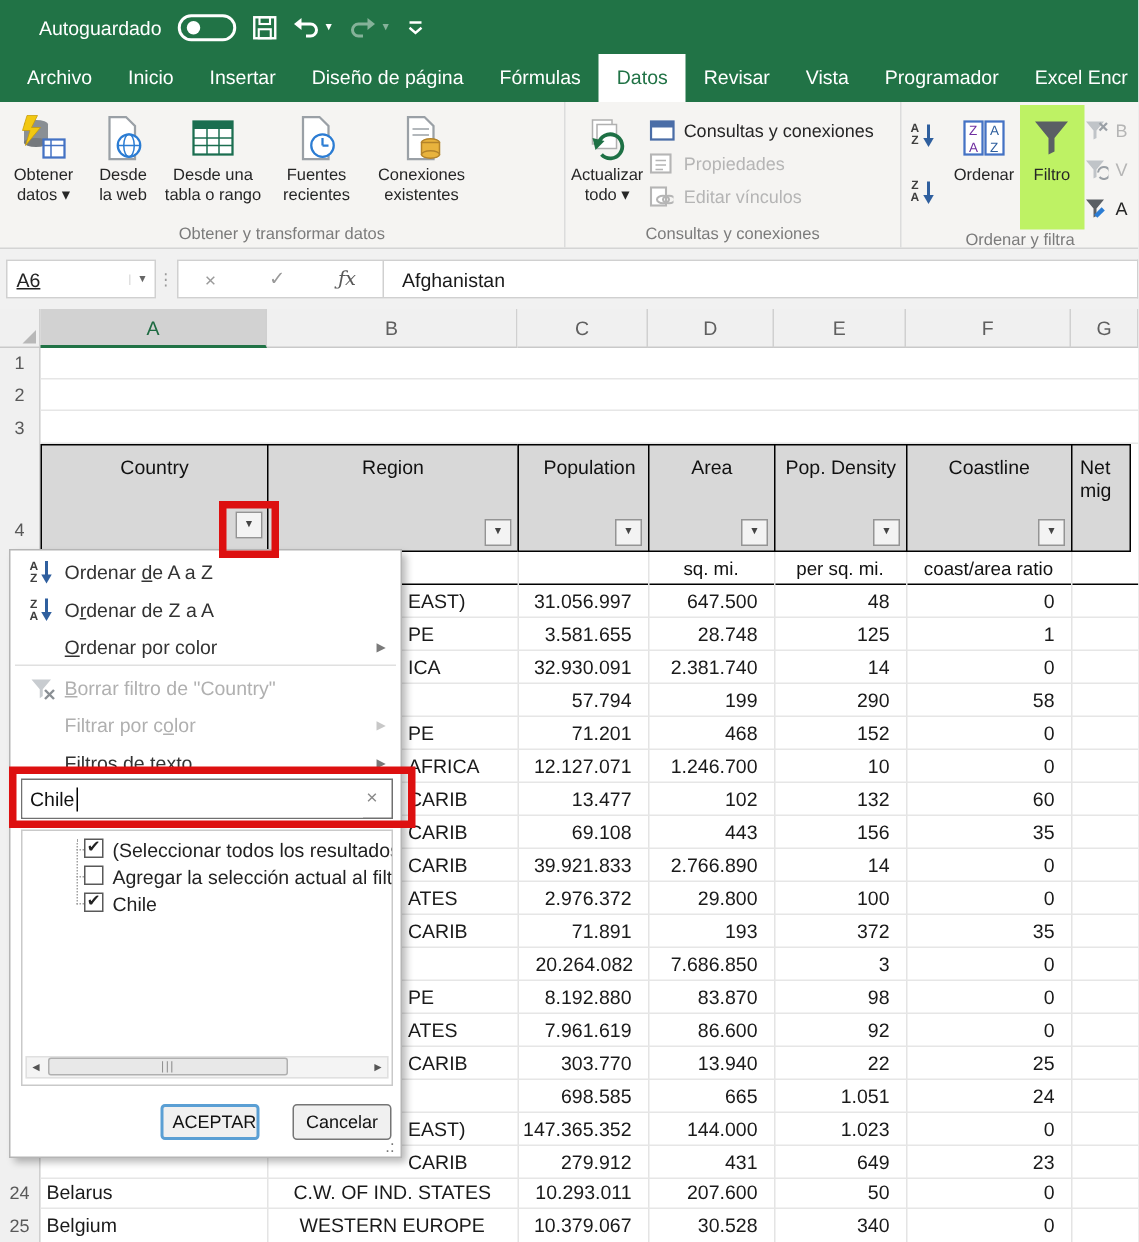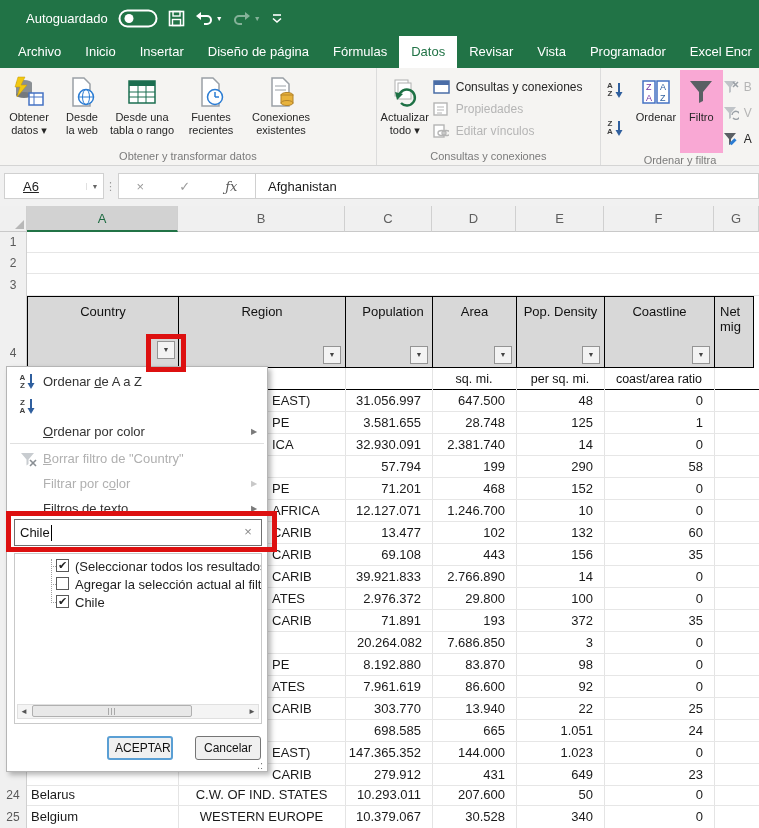--- a/index.html
+++ b/index.html
@@ -20,35 +20,35 @@
   
   #ribbon{position:absolute;left:0;top:68px;width:759px;height:98px;background:#f5f4f2;
           border-bottom:1px solid #d4d4d4;display:flex;box-sizing:border-box;}
   .rgroup{display:flex;flex-direction:column;border-right:1px solid #dcdcdc;overflow:visible;}
   .rgroup-content{flex:1;display:flex;align-items:stretch;padding-top:2px;}
   .rgroup-label{height:16px;font-size:11px;color:#7b7b7b;text-align:center;line-height:14px;white-space:nowrap;}
   .bigbtn{display:flex;flex-direction:column;align-items:center;justify-content:flex-start;
           font-size:11px;color:#262626;text-align:center;padding-top:3px;box-sizing:border-box;}
   .bigbtn .bicon{height:38px;display:flex;align-items:center;justify-content:center;}
   .bigbtn .blabel{line-height:13px;white-space:nowrap;}
-  .bigbtn.activebtn{background:#f9a8d4;}
+  .bigbtn.activebtn{background:#bef264;}
   .smallstack{display:flex;flex-direction:column;justify-content:flex-start;padding-top:6px;}
   .smallbtn{display:flex;align-items:center;height:22px;font-size:12px;color:#262626;white-space:nowrap;}
   .smallbtn .sicon{width:20px;text-align:center;margin-right:3px;}
   .smallbtn.disabled{color:#b5b5b5;}
   .ministack{display:flex;flex-direction:column;justify-content:flex-start;padding:7px 2px 0 6px;}
   .minibtn{height:26px;display:flex;align-items:center;margin-bottom:12px;}
   .azwrap{display:flex;align-items:center;}
   .azl{font-size:8px;font-weight:bold;line-height:8px;color:#3f3f3f;text-align:center;}
   
   #fbar{position:absolute;left:0;top:166px;width:759px;height:40px;background:#f1f1f1;
         display:flex;align-items:center;box-sizing:border-box;padding:0 0 0 4px;}
   #namebox{width:100px;height:26px;background:#fff;border:1px solid #d0d0d0;display:flex;align-items:center;
            font-size:13px;color:#222;box-sizing:border-box;}
-  #namebox .nb-text{flex:1;padding-left:18px;text-decoration:underline;}
+  #namebox .nb-text{flex:1;padding-left:6px;text-decoration:underline;}
   #namebox .nb-arrow{width:16px;font-size:7px;color:#666;text-align:center;border-left:1px solid #e0e0e0;}
   #fbar .dots{width:14px;text-align:center;color:#9a9a9a;font-size:11px;letter-spacing:1px;}
   #fxbox{width:138px;height:26px;background:#fff;border:1px solid #d0d0d0;display:flex;align-items:center;
          justify-content:space-around;color:#9a9a9a;font-size:13px;box-sizing:border-box;}
   #fxbox .fx{color:#595959;font-style:italic;font-family:"DejaVu Serif",serif;}
   #fvalue{flex:1;height:26px;background:#fff;border:1px solid #d0d0d0;border-left:none;display:flex;
           align-items:center;padding-left:12px;font-size:13px;color:#1a1a1a;box-sizing:border-box;}
   
   .colhead{position:absolute;top:206px;height:26px;background:#f0f0f0;border-right:1px solid #d0d0d0;
            border-bottom:1px solid #c9c9c9;box-sizing:border-box;display:flex;align-items:center;justify-content:center;
@@ -586,20 +586,21 @@
             <span>
               <span class="azwrap">
                 <span class="azl">Z<br>A</span>
                 <svg width="9" height="17" style="margin-left:2px">
                   <line x1="4" y1="1" x2="4" y2="11" stroke="#2f5f9e" stroke-width="2"></line>
                   <polygon points="0.5,10 7.5,10 4,16" fill="#2f5f9e"></polygon>
                 </svg>
               </span>
             </span>
           </div>
+          <div class="mtext"><span>O</span><u>r</u><span>denar de Z a A</span></div>
           <div class="marrow"></div>
         </div>
         <div class="mitem" style="top: 52px;">
           <div class="micon"></div>
           <div class="mtext"><span></span><u>O</u><span>rdenar por color</span></div>
           <div class="marrow">▶</div>
         </div>
         <div class="mitem disabled" style="top: 79px;">
           <div class="micon">
             <span>

